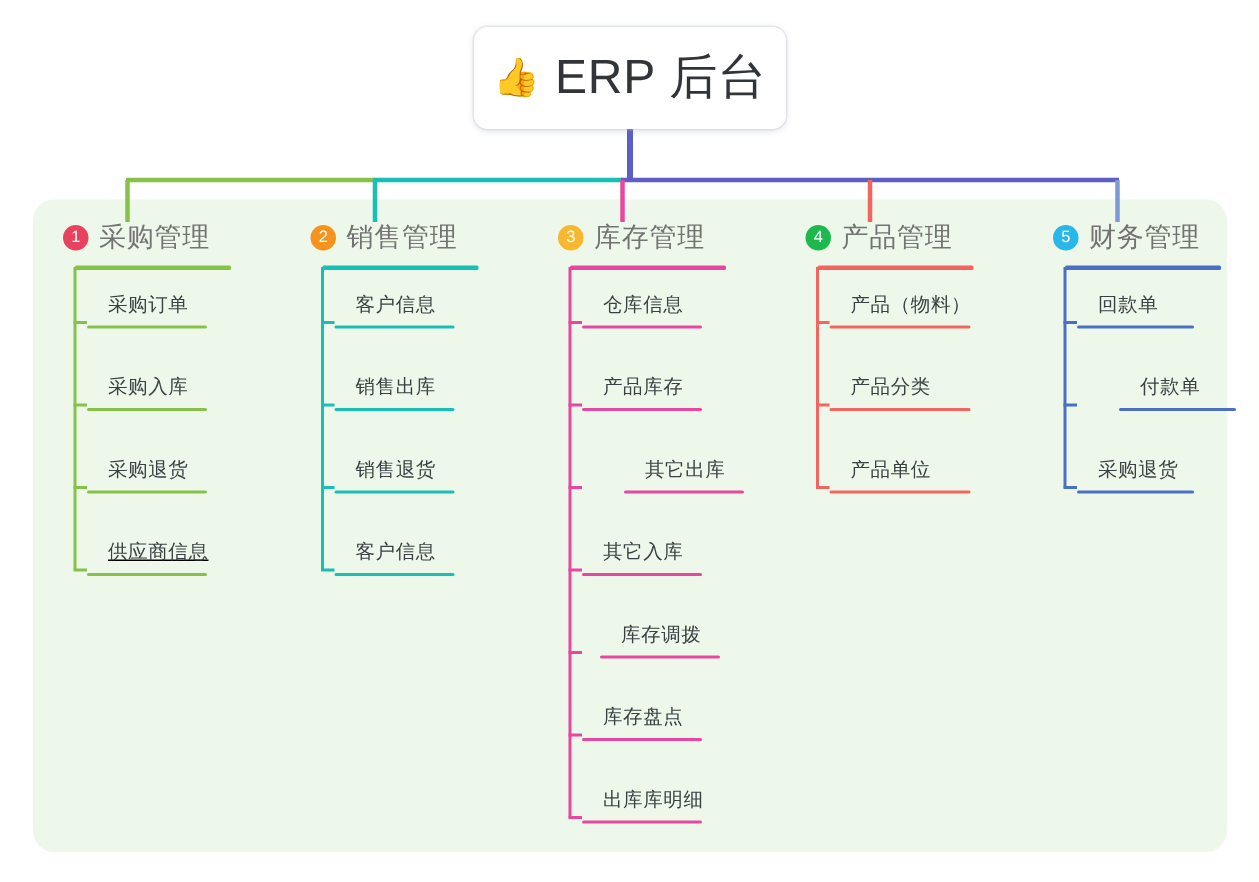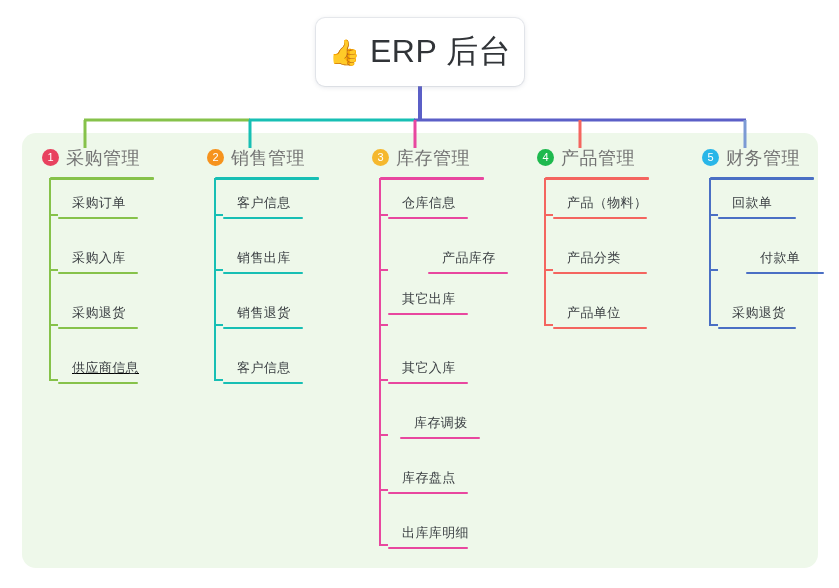--- a/index.html
+++ b/index.html
@@ -211,25 +211,25 @@
           <span class="leaf-label">客户信息</span>
           <div class="leaf-rule" style="background: rgb(23, 191, 180); width: 80px; margin-left: 8px;"></div>
         </div>
       </div>
       <div class="column" style="left: 372px;">
         <div class="col-head"><span class="badge" style="background: rgb(245, 184, 46);">3</span><span class="col-title">库存管理</span><span class="head-rule" style="background: rgb(232, 71, 159); width: 104px;"></span></div>
         <div class="leaf" style="top: 48px; left: 8px;">
           <span class="leaf-label">仓库信息</span>
           <div class="leaf-rule" style="background: rgb(232, 71, 159); width: 80px; margin-left: 8px;"></div>
         </div>
-        <div class="leaf" style="top: 103px; left: 8px; margin-left: 40px;">
+        <div class="leaf" style="top: 103px; left: 8px;">
           <span class="leaf-label">产品库存</span>
           <div class="leaf-rule" style="background: rgb(232, 71, 159); width: 80px; margin-left: 8px;"></div>
         </div>
-        <div class="leaf" style="top: 144px; left: 8px;">
+        <div class="leaf" style="top: 158px; left: 8px; padding-left: 28px;">
           <span class="leaf-label">其它出库</span>
           <div class="leaf-rule" style="background: rgb(232, 71, 159); width: 80px; margin-left: 8px;"></div>
         </div>
         <div class="leaf" style="top: 213px; left: 8px;">
           <span class="leaf-label">其它入库</span>
           <div class="leaf-rule" style="background: rgb(232, 71, 159); width: 80px; margin-left: 8px;"></div>
         </div>
         <div class="leaf" style="top: 268px; left: 20px;">
           <span class="leaf-label">库存调拨</span>
           <div class="leaf-rule" style="background: rgb(232, 71, 159); width: 80px; margin-left: 8px;"></div>

